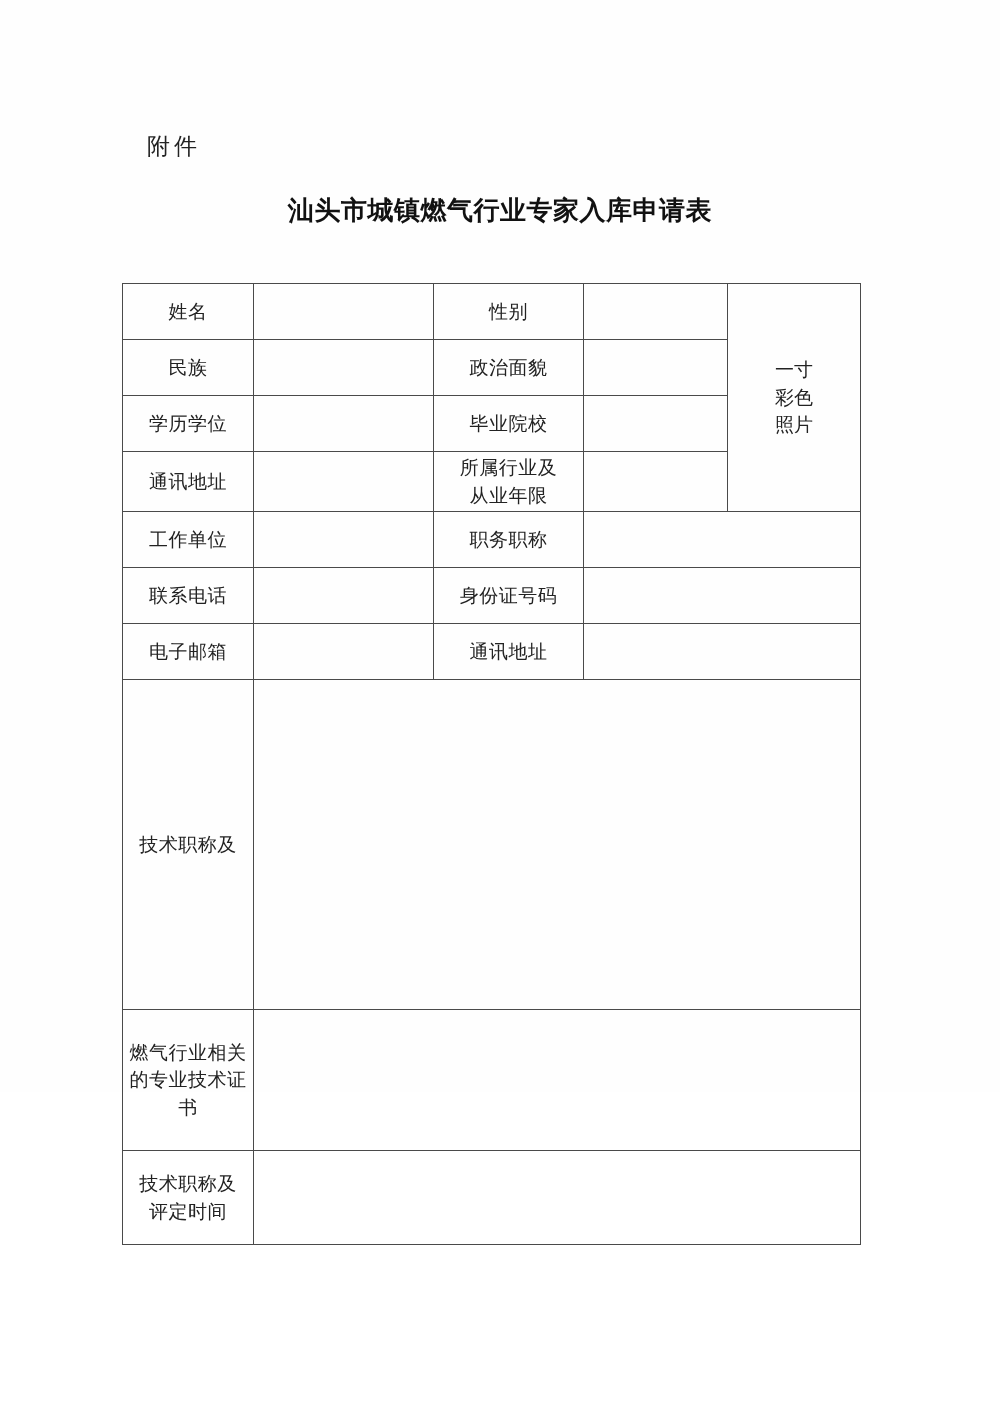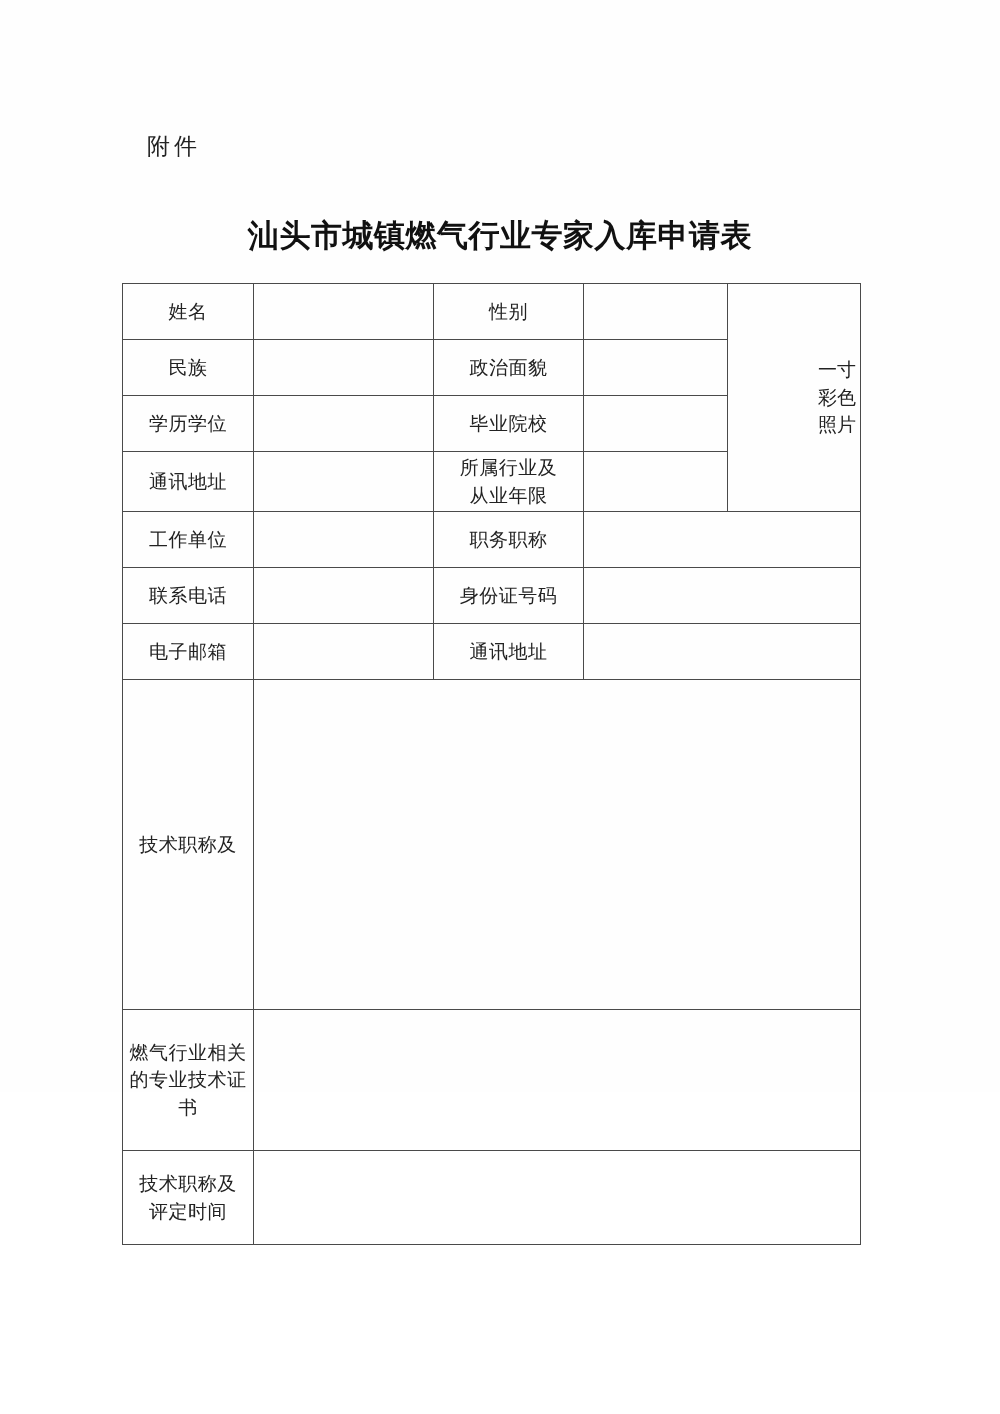--- a/index.html
+++ b/index.html
@@ -31,24 +31,24 @@
     font-size: 23px;
     letter-spacing: 4px;
     color: #222;
     white-space: nowrap;
   }
 
   
   .doc-title {
     position: absolute;
     left: 0;
-    top: 215px;
+    top: 193px;
     width: 1000px;
     text-align: center;
-    font-size: 31px;
+    font-size: 26px;
     font-weight: bold;
     letter-spacing: 0.5px;
     color: #111;
     white-space: nowrap;
   }
 
   
   .date-line {
     position: absolute;
     right: 140px;
@@ -83,21 +83,21 @@
   }
   .label-cell {
     letter-spacing: 0.5px;
     margin-left: 26px;
   }
   .value-cell { }
   .photo-cell {
     line-height: 1.65;
     font-size: 19px;
   }
-  .photo-cell .pl { display: block; text-align: right; }
+  .photo-cell .pl { display: block; }
 
   .r-basic { height: 56px; }
   .r-industry { height: 56px; }
   .r-resume { height: 330px; }
   .r-cert { height: 141px; }
   .r-title { height: 94px; }
 
   .resume-label, .cert-label, .title-label {
     vertical-align: middle;
   }

